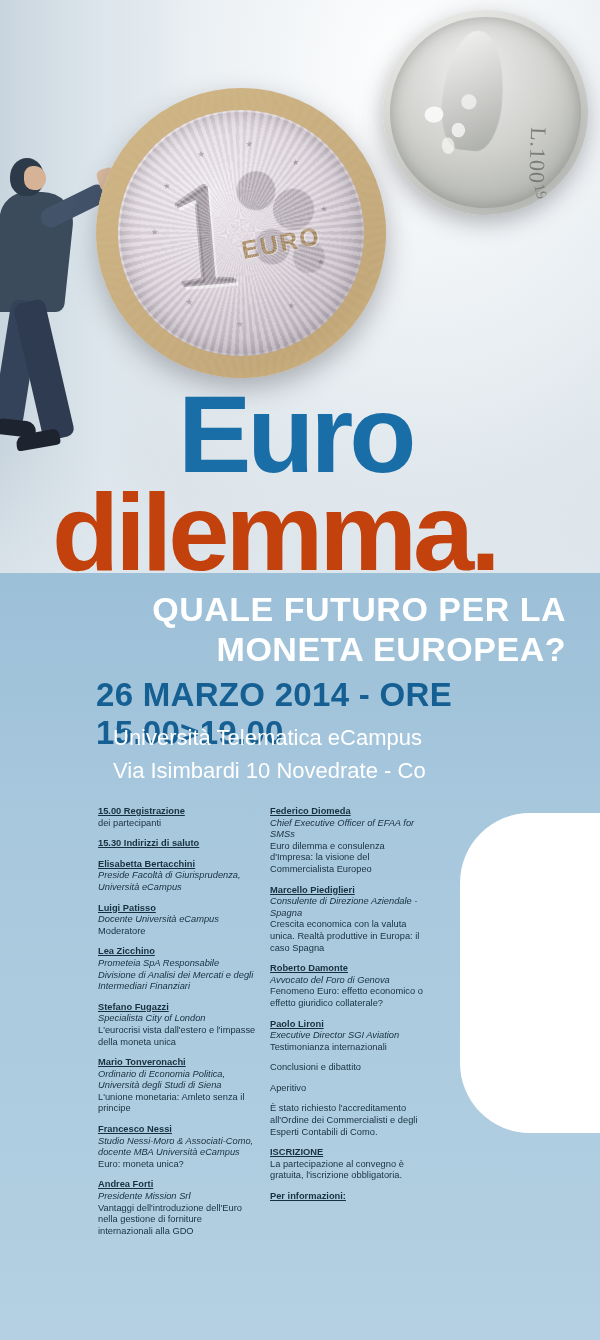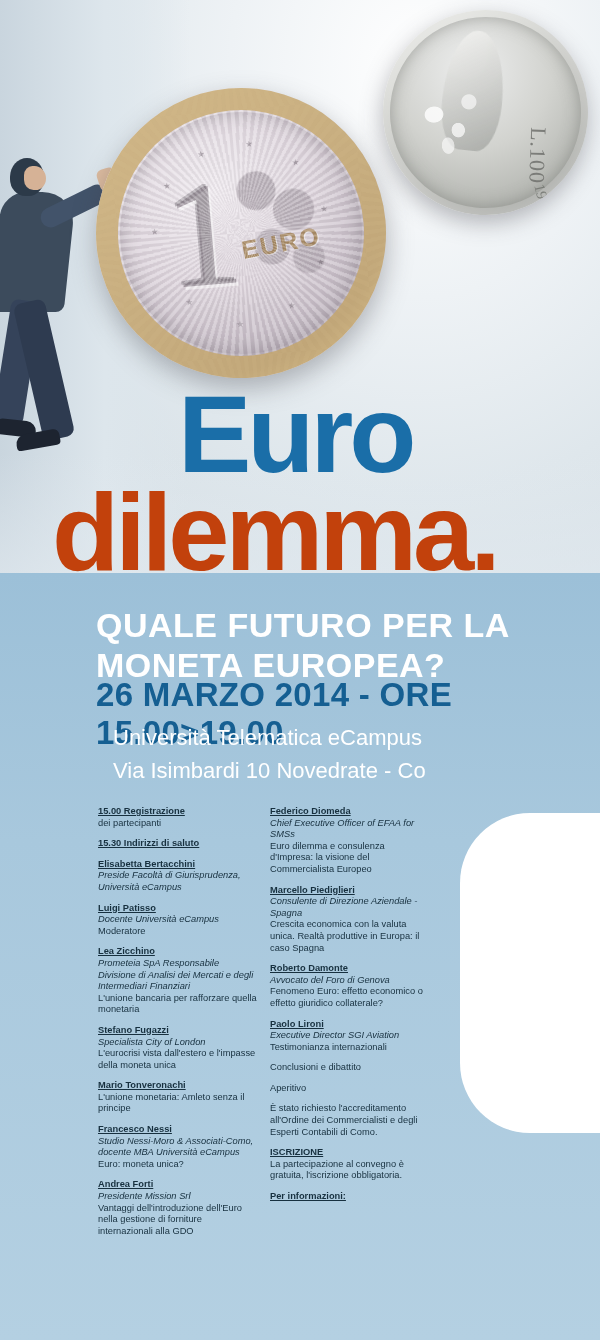--- a/index.html
+++ b/index.html
@@ -149,23 +149,24 @@
   .panel {
     position:absolute; left:0; top:573px; width:600px; height:767px;
     background:linear-gradient(to bottom, #9cc0d8 0%, #a8c8dd 35%, #b4d0e2 100%);
   }
   .panel-white-curve {
     position:absolute; right:0; top:240px; width:140px; height:320px;
     background:#ffffff;
     border-radius:70px 0 0 70px;
   }
   .heading {
-    position:absolute; left:96px; top:32px; width:470px;
+    position:absolute; left:96px; top:16px; width:470px;
     color:#ffffff; font-weight:bold; font-size:34px; line-height:40px;
     letter-spacing:.5px;
+    text-align:right;
   }
   .date {
     position:absolute; left:96px; top:103px;
     color:#155f92; font-weight:bold; font-size:33px; letter-spacing:.3px;
   }
   .venue {
     position:absolute; left:113px; top:148px; width:460px;
     color:#ffffff; font-size:22px; line-height:33px;
   }
 
@@ -258,29 +259,29 @@
           <div class="it">Preside Facoltà di Giurisprudenza, Università eCampus</div>
         </div>
         <div class="blk">
           <div class="nm">Luigi Patisso</div>
           <div class="it">Docente Università eCampus</div>
           <div class="tx">Moderatore</div>
         </div>
         <div class="blk">
           <div class="nm">Lea Zicchino</div>
           <div class="it">Prometeia SpA Responsabile Divisione di Analisi dei Mercati e degli Intermediari Finanziari</div>
-          <div class="tx">L'unione bancaria per rafforzare quella monetaria</div>
         </div>
         <div class="blk">
           <div class="nm">Stefano Fugazzi</div>
           <div class="it">Specialista City of London</div>
           <div class="tx">L'eurocrisi vista dall'estero e l'impasse della moneta unica</div>
         </div>
         <div class="blk">
           <div class="nm">Mario Tonveronachi</div>
+          <div class="it">Ordinario di Economia Politica, Università degli Studi di Siena</div>
           <div class="tx">L'unione monetaria: Amleto senza il principe</div>
         </div>
         <div class="blk">
           <div class="nm">Francesco Nessi</div>
           <div class="it">Studio Nessi-Moro &amp; Associati-Como, docente MBA Università eCampus</div>
           <div class="tx">Euro: moneta unica?</div>
         </div>
         <div class="blk">
           <div class="nm">Andrea Forti</div>
           <div class="it">Presidente Mission Srl</div>

